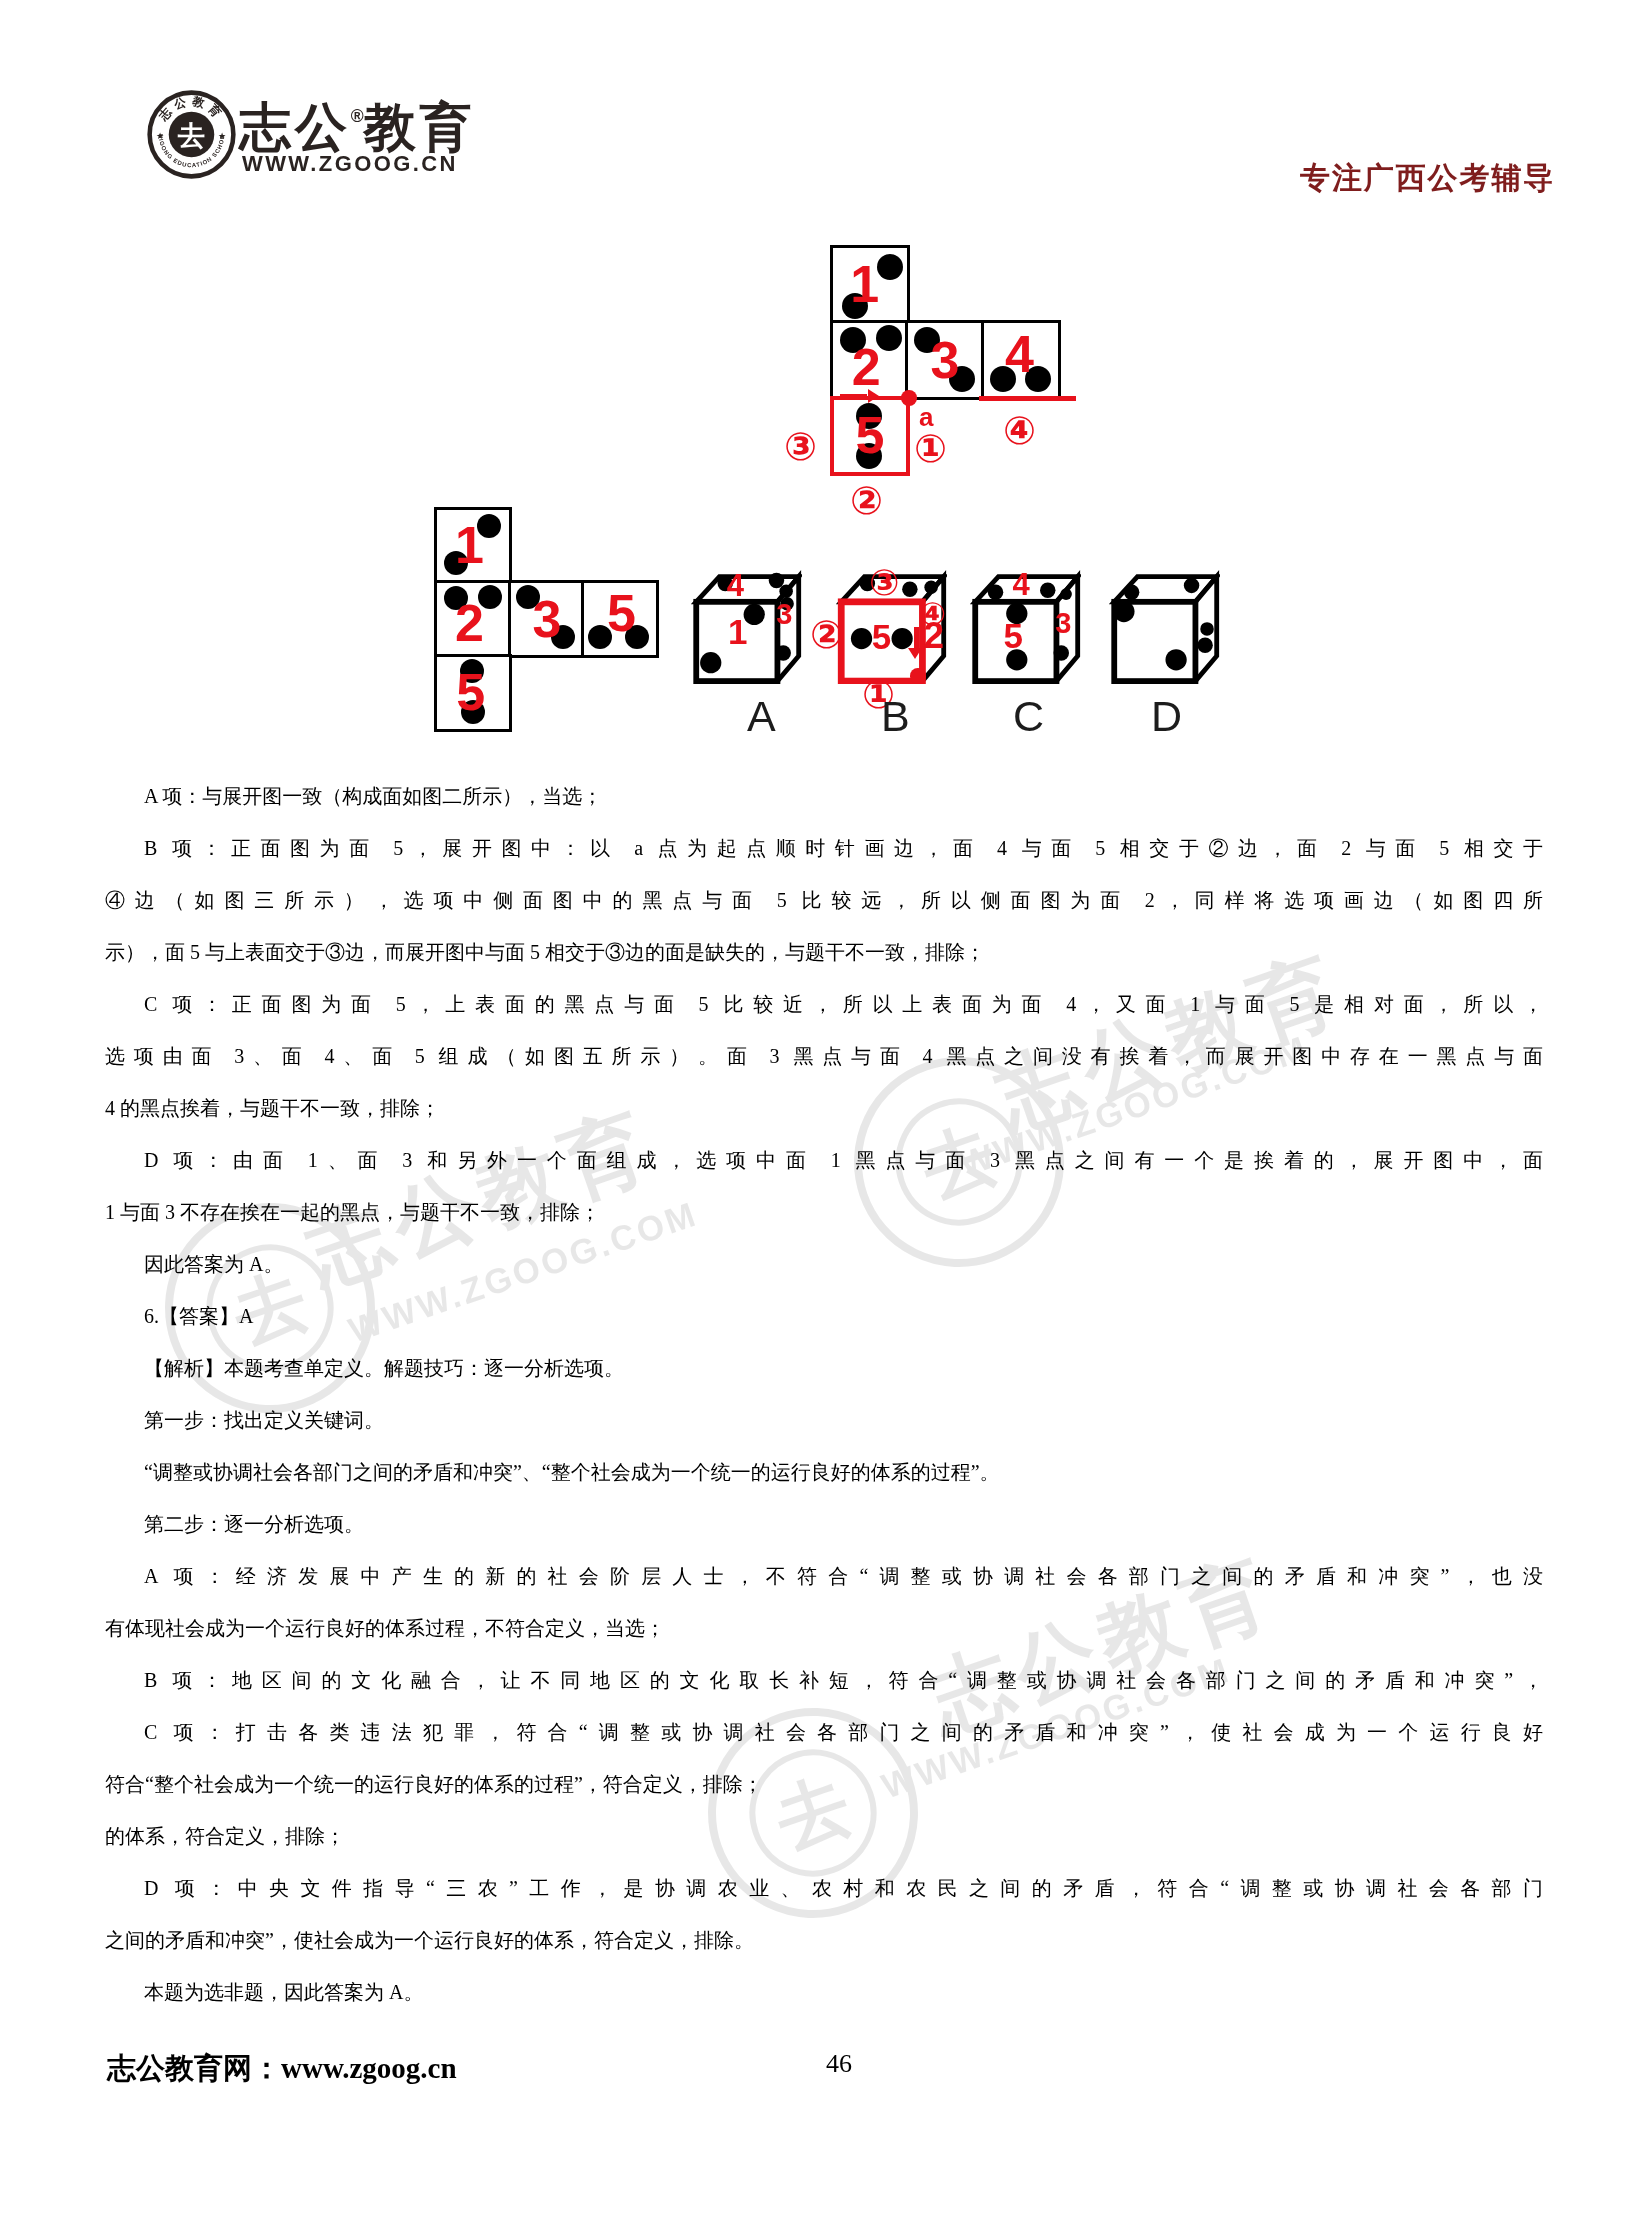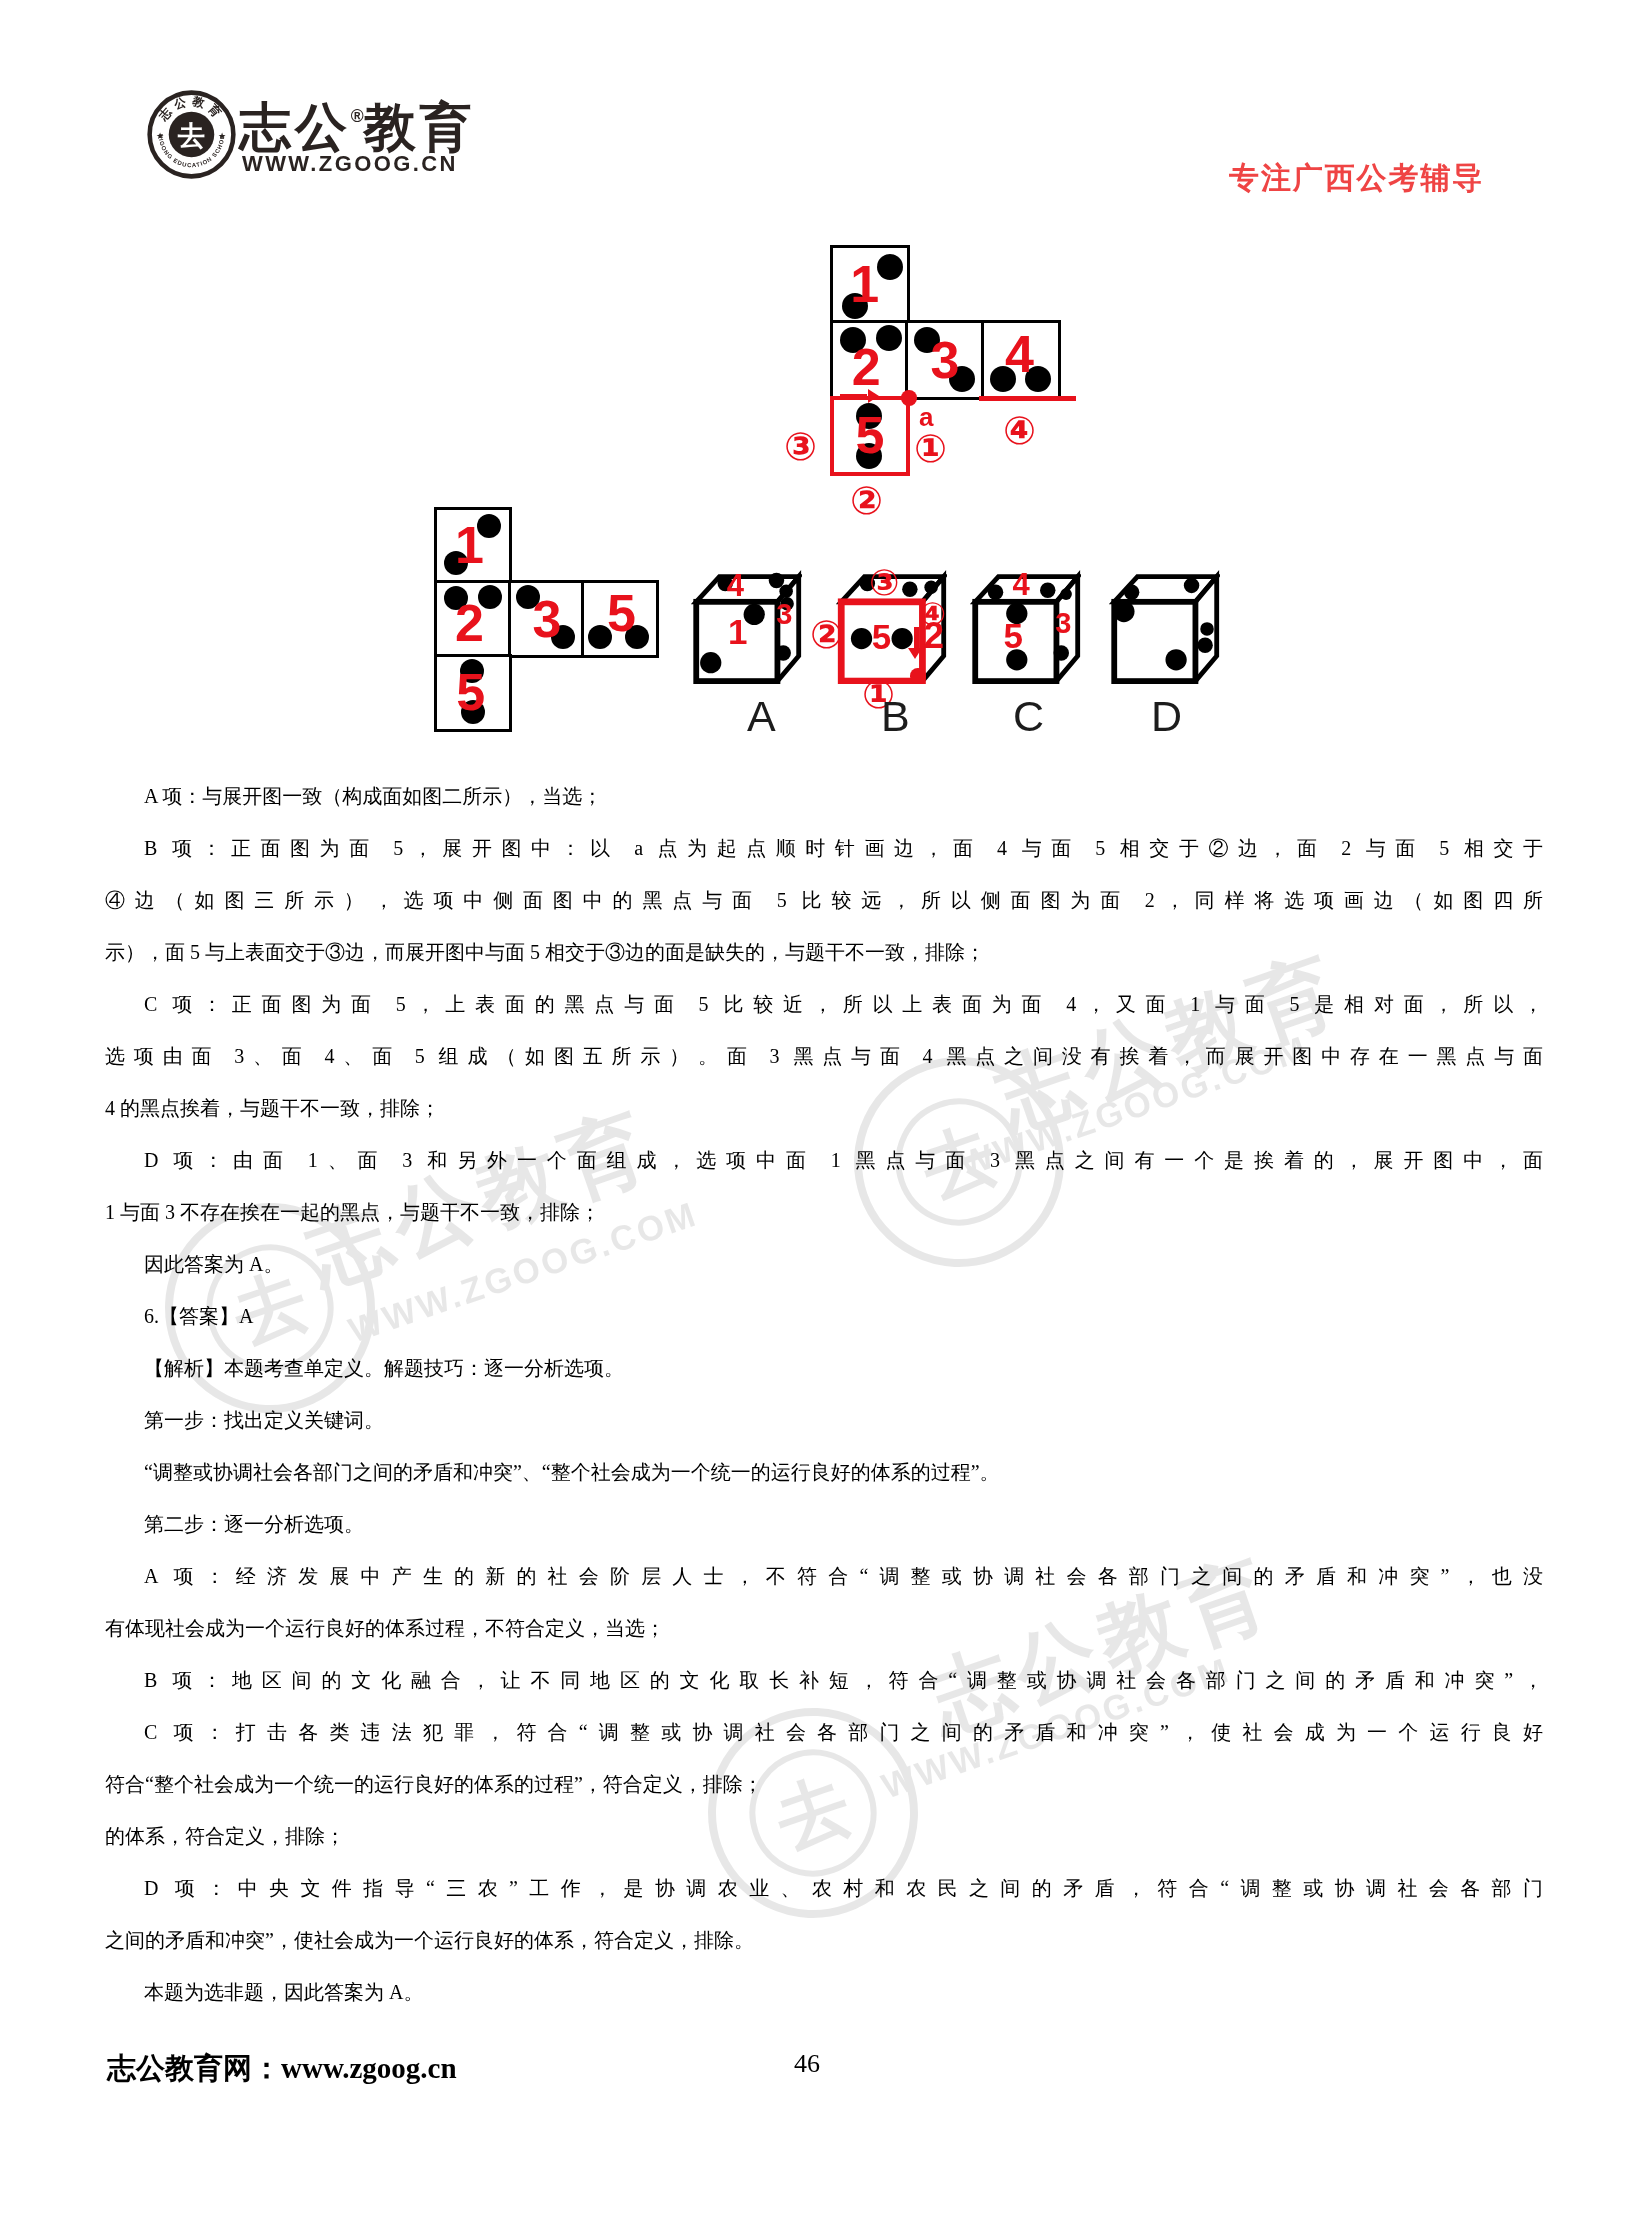--- a/index.html
+++ b/index.html
@@ -7,22 +7,22 @@
   .page{position:relative;width:1651px;height:2223px;background:#fff;overflow:hidden;
         font-family:"Liberation Serif",serif;color:var(--ink);}
 
   
   .seal-svg{position:absolute;left:146px;top:89px;}
   .brand{position:absolute;left:239px;top:93px;font:bold 52px "Liberation Sans",sans-serif;
          color:var(--brand);letter-spacing:3.9px;}
   .brand sup{font-size:17.5px;vertical-align:23px;letter-spacing:0;}
   .brand-url{position:absolute;left:242px;top:151px;font:bold 22px "Liberation Sans",sans-serif;
              color:var(--brand);letter-spacing:2.4px;}
-  .tagline{position:absolute;left:1229px;top:158px;font:bold 30px "Liberation Sans",sans-serif;
-           color:#ef4444;letter-spacing:1.9px;}
+  .tagline{position:absolute;left:1300px;top:158px;font:bold 30px "Liberation Sans",sans-serif;
+           color:#7f1d1d;letter-spacing:1.9px;}
 
   
   .face{position:absolute;background:#fff;border:3.9px solid #000;box-sizing:border-box;}
   .f81{width:80px;height:80px;}
   .f80{width:78px;height:78px;}
   .face.redface{border:4.9px solid var(--red);}
   .dot{position:absolute;border-radius:50%;background:#000;transform:translate(-50%,-50%);}
   .d26{width:26px;height:26px;}
   .d24{width:24px;height:24px;}
   .fnum{position:absolute;transform:translate(-50%,-50%);color:var(--red);
@@ -44,21 +44,21 @@
   .opt-letter{position:absolute;font:400 43px "Liberation Sans",sans-serif;color:#1c1c1c;line-height:1;}
 
   
   .body-text{position:absolute;left:105px;top:770px;width:1438px;}
   .bline{height:52px;line-height:52px;font-size:20px;color:#000000;white-space:nowrap;}
   .bline.indent{text-indent:39px;}
   .bline.fill{white-space:normal;text-align:justify;text-align-last:justify;}
 
   
   .footer-site{position:absolute;left:107px;top:2049px;font:bold 29px "Liberation Serif",serif;color:#000;}
-  .page-num{position:absolute;left:794px;top:2049px;width:58px;text-align:left;
+  .page-num{position:absolute;left:794px;top:2049px;width:58px;text-align:right;
             font:26px "Liberation Serif",serif;color:#000;}
 
   
   .wm{position:absolute;opacity:0.09;pointer-events:none;color:#000;}
   .wm-chars{position:absolute;font:bold 82px "Liberation Sans",sans-serif;letter-spacing:7.8px;
             transform:rotate(-19deg);white-space:nowrap;}
   .wm-url{position:absolute;font:bold 35px "Liberation Sans",sans-serif;letter-spacing:2.9px;
           transform:rotate(-19deg);white-space:nowrap;}
   .wm-seal{position:absolute;border:8.7px solid #000;border-radius:50%;width:194px;height:194px;
            transform:rotate(-19deg);}

